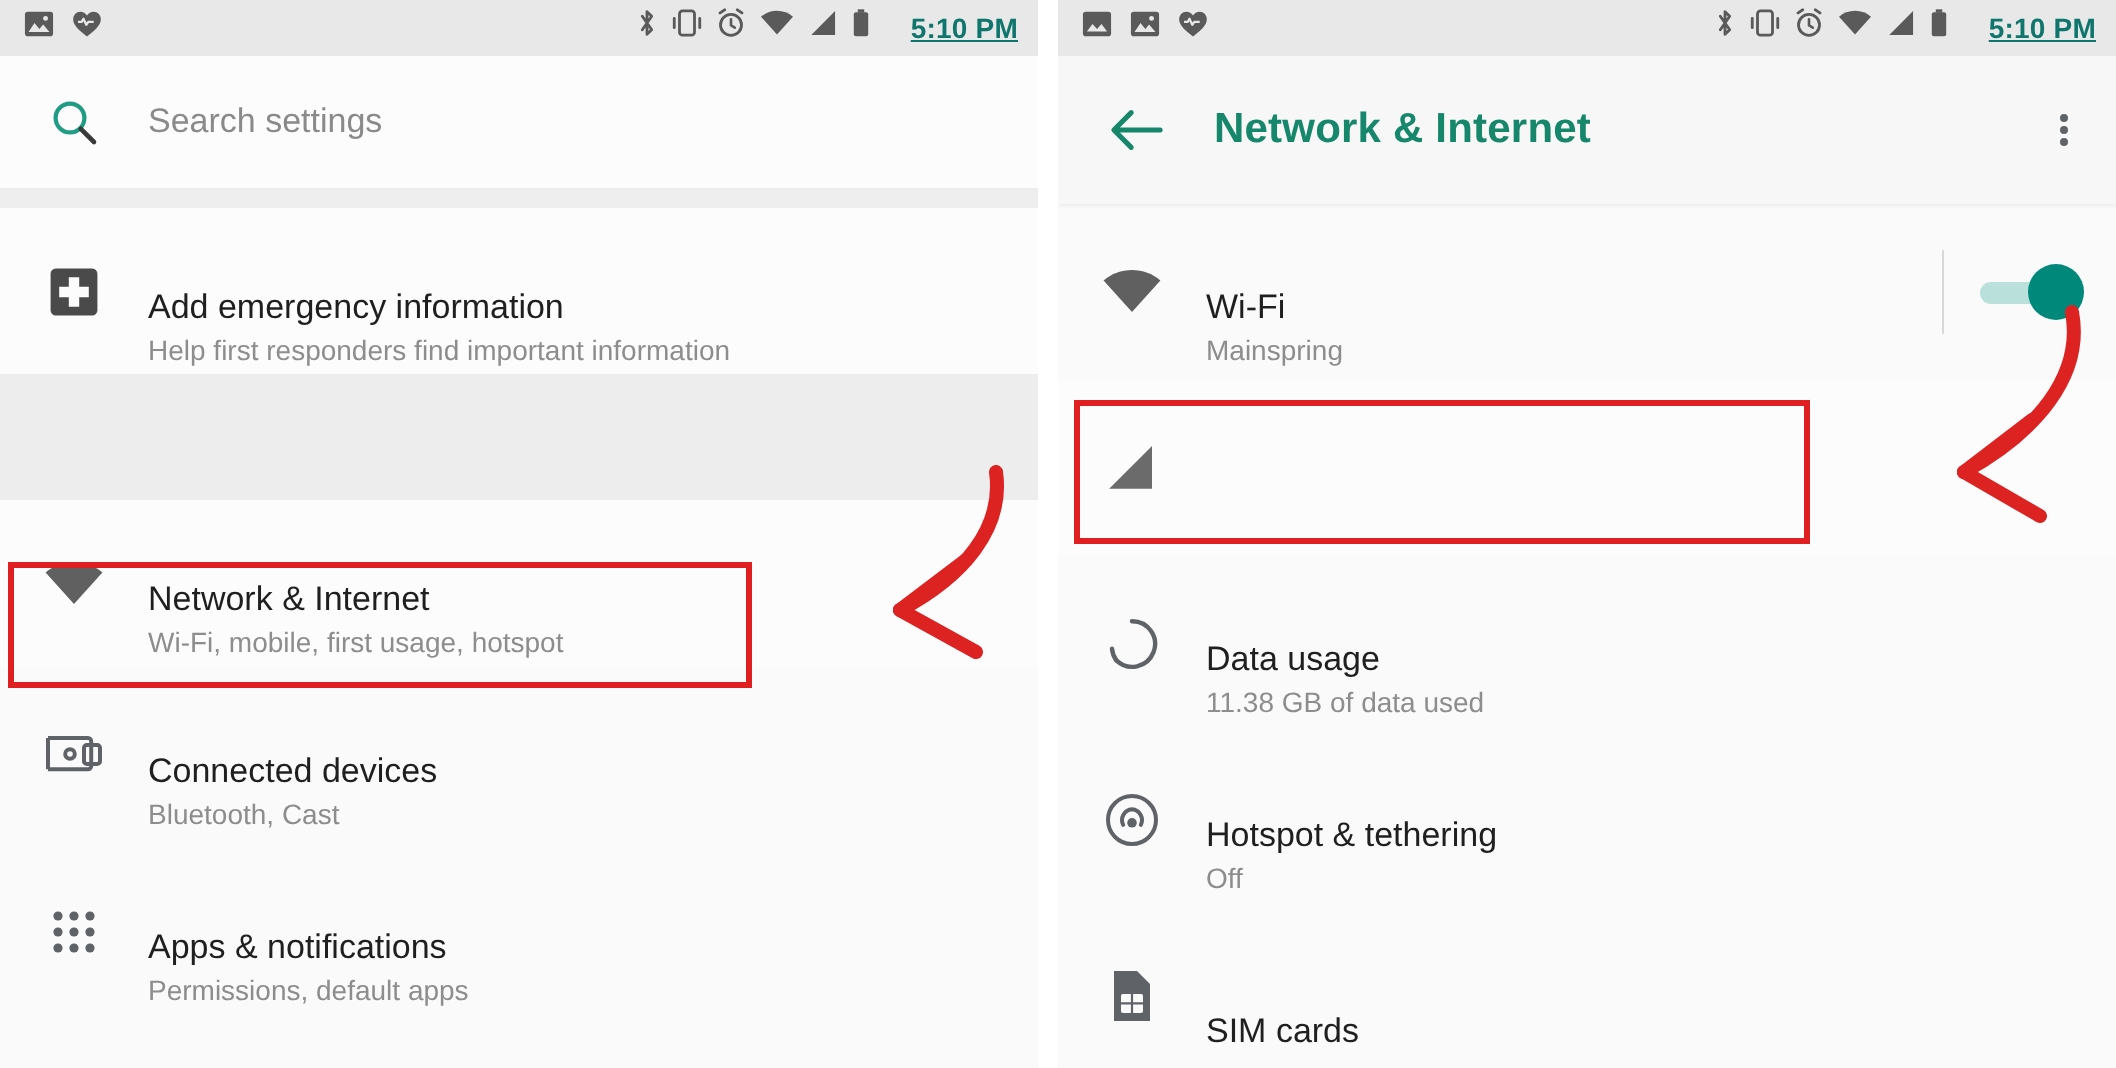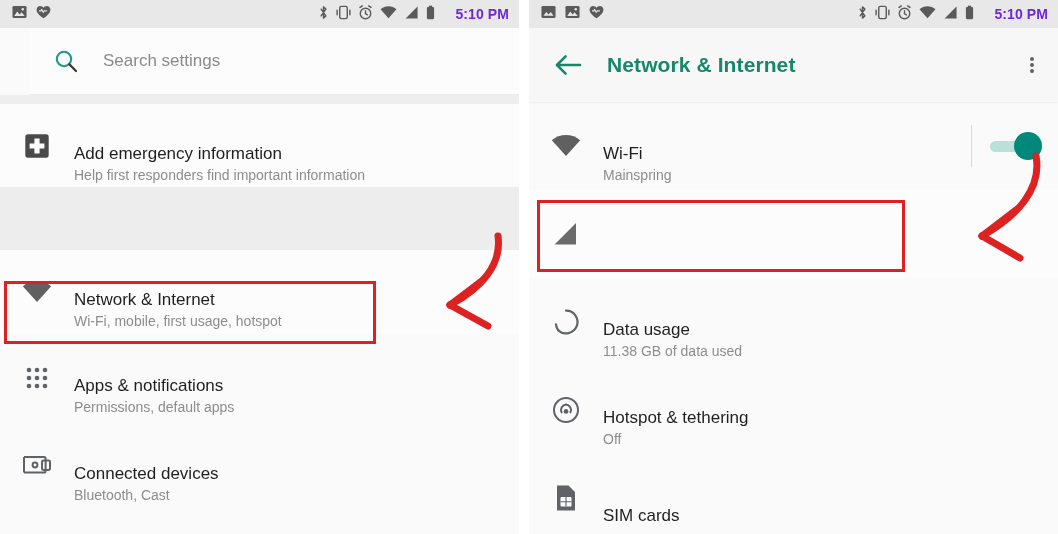--- a/index.html
+++ b/index.html
@@ -21,29 +21,28 @@
   
   .statusbar{
     height:28px;background:#e8e8e8;
     display:flex;align-items:center;
     padding:0 10px 0 12px;box-sizing:border-box;
     color:#5a5a5a;
   }
   .sb-left{display:flex;align-items:center;gap:9px;}
   .sb-right{margin-left:auto;display:flex;align-items:center;gap:7px;}
   .sb-ico{display:block;}
-  .sb-time{font-size:14px;font-weight:bold;color:#6d28d9;letter-spacing:.1px;margin-left:13px;}
+  .sb-time{font-size:14px;font-weight:bold;color:#0f766e;letter-spacing:.1px;margin-left:13px;text-decoration:underline;}
 
   
   .searchcard{
     height:66px;background:#fcfcfc;
     display:flex;align-items:center;
     border-bottom:1px solid #ececec;
     box-shadow:0 1px 0 rgba(0,0,0,.03);
-    margin-left:29px;
   }
   .search-icon{width:74px;display:flex;justify-content:center;align-items:center;}
   .search-ph{font-size:17px;color:#8a8a8a;}
 
   
   .seam{height:9px;background:#eeeeee;}
   .row{
     display:flex;align-items:center;
     box-sizing:border-box;
     position:relative;
@@ -190,20 +189,35 @@
 
     <div class="row l-row" style="background:#fcfcfc;">
       <div class="ico">
         <svg width="30" height="22" viewBox="0 0 30 22">
             <path d="M15 21 L0.8 5.2 C4.8 1.8 9.7 0 15 0 C20.3 0 25.2 1.8 29.2 5.2 Z" fill="#606060"></path>
           </svg>
       </div>
       <div class="txt">
         <div class="title">Network &amp; Internet</div>
         <div class="sub">Wi-Fi, mobile, first usage, hotspot</div>
+      </div>
+    </div>
+
+    <div class="row l-row tall">
+      <div class="ico">
+        <svg width="30" height="24" viewBox="0 0 30 24">
+            <path d="M2 3 h20 a1.6 1.6 0 0 1 1.6 1.6 V17 a1.6 1.6 0 0 1 -1.6 1.6 H2" fill="none" stroke="#5f6368" stroke-width="2"></path>
+            <path d="M2 3 v15.6" fill="none" stroke="#5f6368" stroke-width="2"></path>
+            <circle cx="13" cy="11" r="2.4" fill="none" stroke="#5f6368" stroke-width="2"></circle>
+            <rect x="20" y="6.5" width="8" height="9.5" rx="1.4" fill="none" stroke="#5f6368" stroke-width="2"></rect>
+          </svg>
+      </div>
+      <div class="txt">
+        <div class="title">Connected devices</div>
+        <div class="sub">Bluetooth, Cast</div>
       </div>
     </div>
 
     <div class="row l-row tall">
       <div class="ico">
         <svg width="28" height="28" viewBox="0 0 28 28">
           <g fill="#5f6368">
             <circle cx="6" cy="6" r="2.3"></circle>
               <circle cx="14" cy="6" r="2.3"></circle>
               <circle cx="22" cy="6" r="2.3"></circle>
@@ -215,35 +229,20 @@
               <circle cx="22" cy="22" r="2.3"></circle>
           </g>
         </svg>
       </div>
       <div class="txt">
         <div class="title">Apps &amp; notifications</div>
         <div class="sub">Permissions, default apps</div>
       </div>
     </div>
 
-    <div class="row l-row tall">
-      <div class="ico">
-        <svg width="30" height="24" viewBox="0 0 30 24">
-            <path d="M2 3 h20 a1.6 1.6 0 0 1 1.6 1.6 V17 a1.6 1.6 0 0 1 -1.6 1.6 H2" fill="none" stroke="#5f6368" stroke-width="2"></path>
-            <path d="M2 3 v15.6" fill="none" stroke="#5f6368" stroke-width="2"></path>
-            <circle cx="13" cy="11" r="2.4" fill="none" stroke="#5f6368" stroke-width="2"></circle>
-            <rect x="20" y="6.5" width="8" height="9.5" rx="1.4" fill="none" stroke="#5f6368" stroke-width="2"></rect>
-          </svg>
-      </div>
-      <div class="txt">
-        <div class="title">Connected devices</div>
-        <div class="sub">Bluetooth, Cast</div>
-      </div>
-    </div>
-
     <div class="redbox" style="left:4px;top:281px;width:372px;height:63px;"></div>
 
     <svg class="arrow-svg" width="160" height="130" style="left:370px;top:220px;">
       <path d="M128 16 C132 44, 112 68, 80 85" stroke="#dd2222" stroke-width="7" fill="none" stroke-linecap="round"></path>
       <path d="M80 85 L113 60" stroke="#dd2222" stroke-width="7" fill="none" stroke-linecap="round"></path>
       <path d="M80 85 L118 106" stroke="#dd2222" stroke-width="7" fill="none" stroke-linecap="round"></path>
     </svg>
   </div>
 
   <div class="gap"></div>

